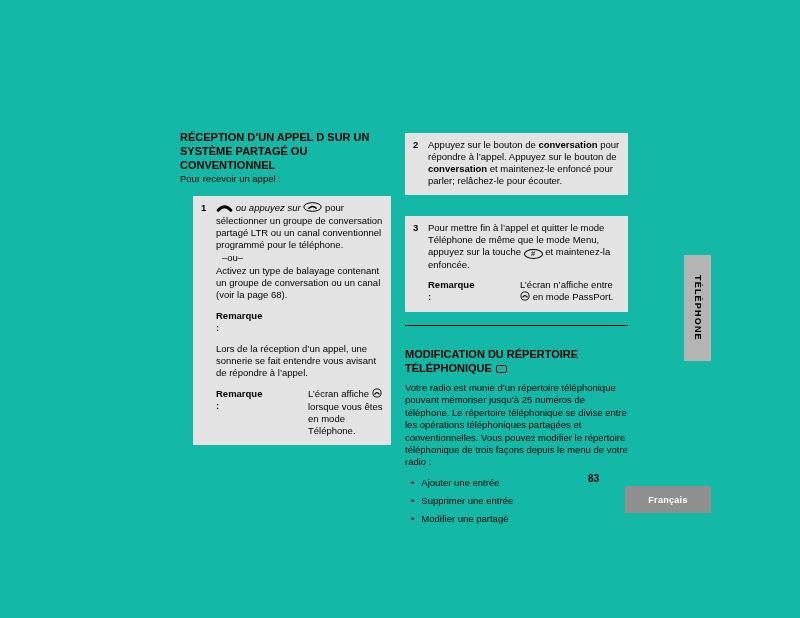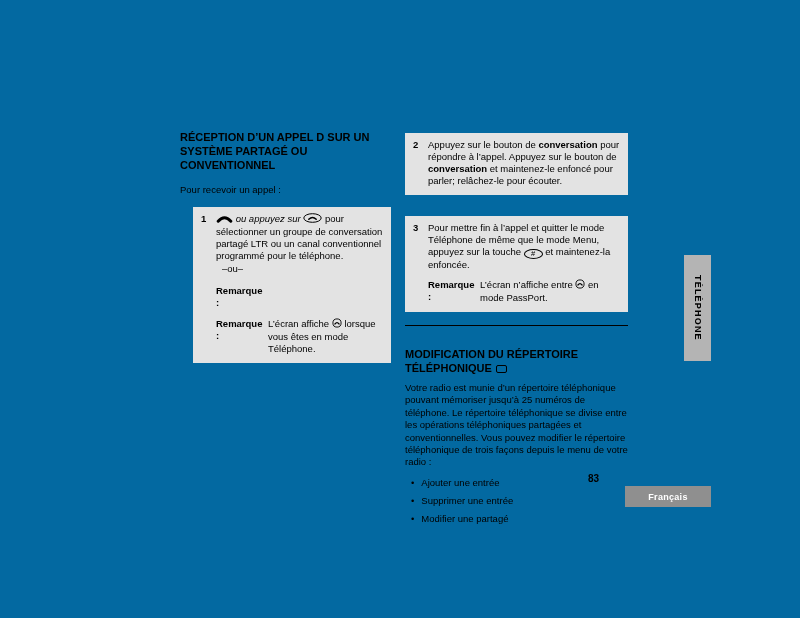--- a/index.html
+++ b/index.html
@@ -1,39 +1,39 @@
 <!DOCTYPE html>
 <html><head>
 <meta charset="utf-8">
 <style>
   * { margin:0; padding:0; box-sizing:border-box; }
   html, body { background:#ffffff; }
   body { font-family:"Liberation Sans", sans-serif; color:#000; }
 
-  .page { position:relative; width:800px; height:618px; background:#0369a1; overflow:hidden; }
+  .page { position:relative; width:800px; height:618px; background:#14b8a6; overflow:hidden; }
 
   .col-left  { position:absolute; left:180px; top:130px; width:212px; }
   .col-right { position:absolute; left:405px; top:133px; width:223px; }
 
   .heading { font-size:11px; font-weight:bold; line-height:14px; }
-  .intro { font-size:9.5px; line-height:12px; margin-top:12px; }
+  .intro { font-size:9.5px; line-height:12px; margin-top:1px; }
 
   .graybox { background:#e3e3e3; padding:6px 7px 8px 6px; }
   .left-box { width:198px; margin-left:13px; margin-top:11px; }
 
   .step { display:flex; font-size:9.5px; line-height:12px; }
   .step-num { width:17px; flex:none; font-weight:bold; padding-left:2px; }
   .step-body { flex:1; }
   .it { font-style:italic; }
   .b  { font-weight:bold; }
 
   .ou { margin:1px 0 1px 6px; }
 
   .step-indent { margin-left:17px; font-size:9.5px; line-height:12px; }
-  .note { display:flex; margin-top:9px; }
+  .note { display:flex; margin-top:9px;gap:40px; }
   .note-label { width:52px; flex:none; font-weight:bold; }
   .note-text  { flex:1; }
   .para { margin-top:9px; }
 
   .box2 { margin-bottom:21px; }
   .box3 { margin-bottom:13px; }
   .note-inset { margin-top:8px; }
 
   .section { border-top:1px solid #000; padding-top:21px; }
   .body-text { font-size:9.5px; line-height:12.4px; margin-top:7px; }
@@ -46,21 +46,21 @@
               vertical-align:-1px; }
   .rect-icon { display:inline-block; width:11px; height:8px; border:1px solid #000;
                border-radius:2px; vertical-align:-1px; margin-left:4px; }
 
   .side-tab { position:absolute; left:684px; top:255px; width:27px; height:106px;
               background:#b4b4b4; display:flex; align-items:center; justify-content:center; }
   .side-tab span { writing-mode:vertical-rl; font-size:9px; font-weight:bold;
                    letter-spacing:1.2px; white-space:nowrap; }
 
   .page-num { position:absolute; left:588px; top:473px; font-size:10px; font-weight:bold; }
-  .lang-box { position:absolute; left:625px; top:486px; width:86px; height:21px;
+  .lang-box { position:absolute; left:625px; top:486px; width:86px; height:27px;
               background:#8f8f8f; color:#fff; font-size:9px; font-weight:bold;
               display:flex; align-items:center; justify-content:center; letter-spacing:0.3px; }
 </style>
 </head>
 <body>
 
 <div class="page">
 
   <div class="col-left">
     <h1 class="heading">RÉCEPTION D’UN APPEL D SUR UN SYSTÈME PARTAGÉ OU CONVENTIONNEL</h1>
@@ -73,28 +73,30 @@
           <span class="inline-icon"><svg width="17" height="9" viewBox="0 0 17 9">
                 <path d="M2.2 7.2 Q8.5 0.5 14.8 7.2" fill="none" stroke="#000" stroke-width="3" stroke-linecap="round"></path>
               </svg></span>
           <span class="it">ou appuyez sur</span>
           <span class="inline-icon"><svg width="19" height="10" viewBox="0 0 19 10">
                 <ellipse cx="9.5" cy="5" rx="8.7" ry="4.3" fill="none" stroke="#000" stroke-width="1"></ellipse>
                 <path d="M5.8 6.3 Q9.5 2.6 13.2 6.3" fill="none" stroke="#000" stroke-width="1.5" stroke-linecap="round"></path>
               </svg></span>
           <span>pour sélectionner un groupe de conversation partagé LTR ou un canal conventionnel programmé pour le téléphone.</span>
           <div class="ou">–ou–</div>
+          <div>Activez un type de balayage contenant un groupe de conversation ou un canal (voir la page 68).</div>
         </div>
       </div>
 
       <div class="step-indent">
         <div class="note">
           <span class="note-label">Remarque :</span>
         </div>
 
+        <p class="para">Lors de la réception d’un appel, une sonnerie se fait entendre vous avisant de répondre à l’appel.</p>
 
         <div class="note">
           <span class="note-label">Remarque :</span>
           <div class="note-text">
             <span>L’écran affiche</span>
             <span class="inline-icon"><svg width="10" height="10" viewBox="0 0 10 10">
                   <circle cx="5" cy="5" r="4.1" fill="none" stroke="#000" stroke-width="0.9"></circle>
                   <path d="M2.9 6 Q5 3.4 7.1 6" fill="none" stroke="#000" stroke-width="1.2" stroke-linecap="round"></path>
                 </svg></span>
             <span>lorsque vous êtes en mode Téléphone.</span>

